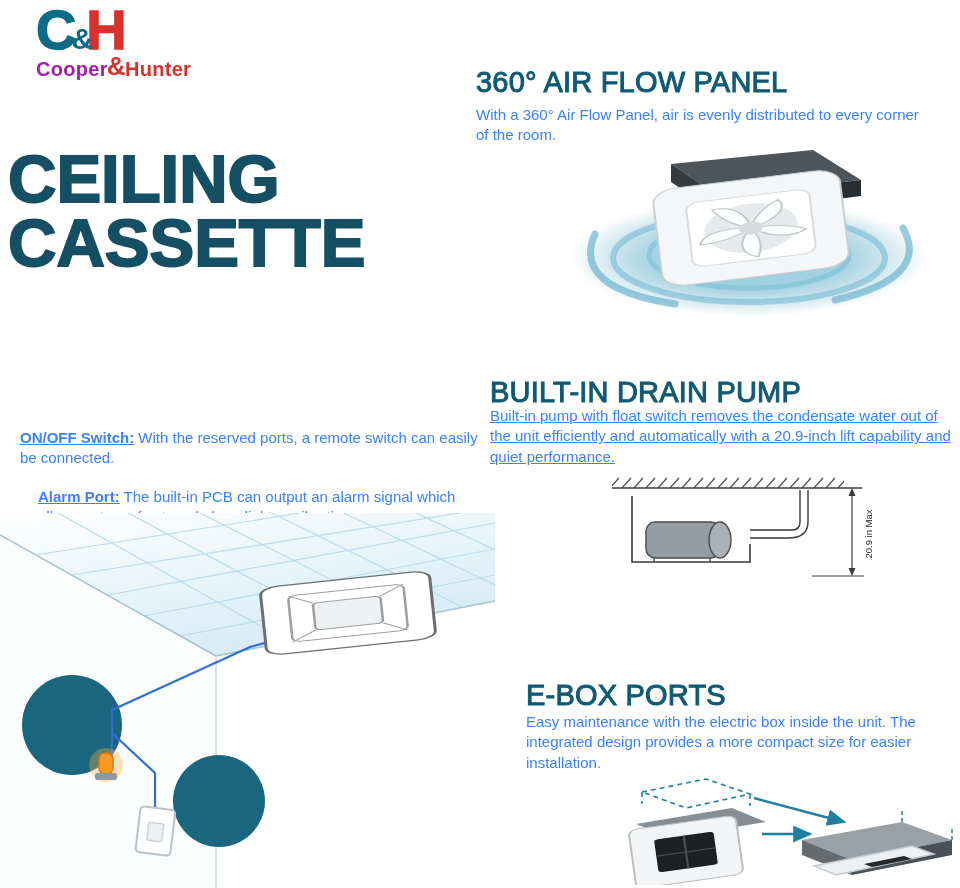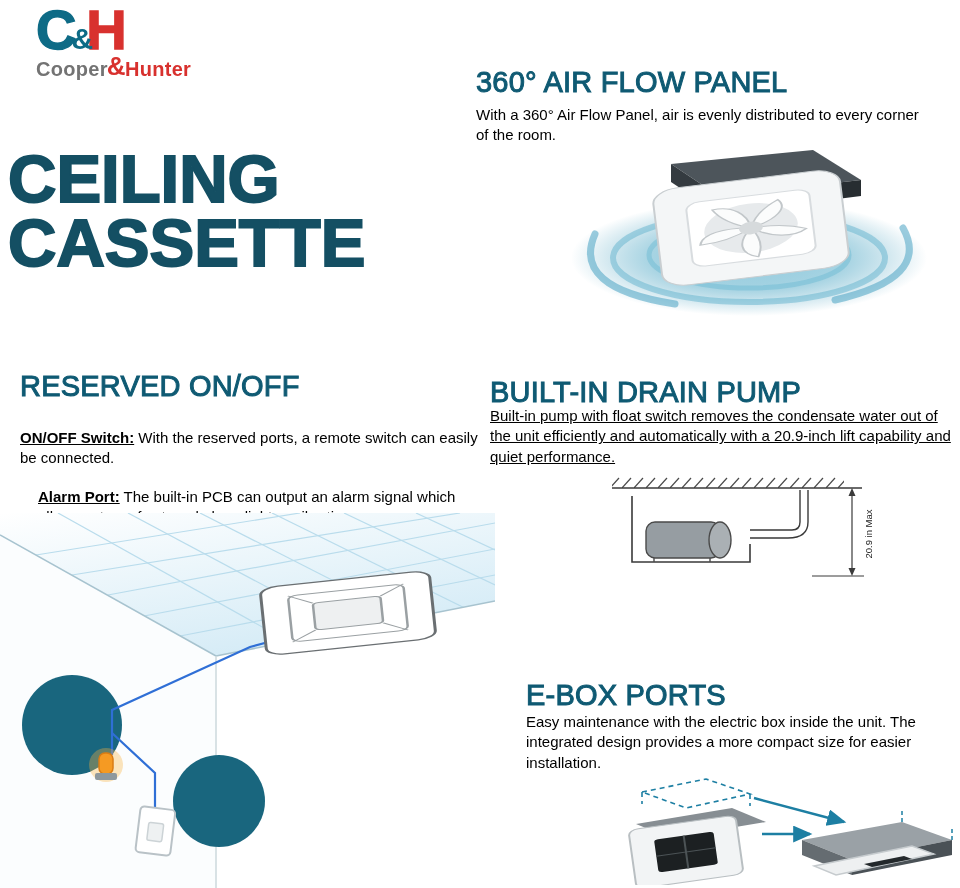--- a/index.html
+++ b/index.html
@@ -9,40 +9,40 @@
     font-family:"Liberation Sans", sans-serif;
   }
 
   
   .logo{position:absolute;left:36px;top:2px;}
   .logo-mark{display:flex;align-items:flex-start;line-height:1;font-weight:bold;}
   .lc{font-size:56px;color:#0e6b86;-webkit-text-stroke:1.4px #0e6b86;}
   .lamp{font-size:30px;color:#0e6b86;position:relative;margin:22px -7px 0 -5px;z-index:2;}
   .lh{font-size:56px;color:#d8312e;-webkit-text-stroke:1.4px #d8312e;}
   .logo-name{font-size:20px;font-weight:bold;margin-top:-5px;letter-spacing:.3px;display:flex;align-items:flex-end;line-height:1;}
-  .nc{color:#737373;}
+  .nc{color:#a21caf;}
   .namp{color:#d8312e;font-size:26px;margin:0 -1px;}
   .nh{color:#d8312e;}
 
   
   .hero{
     position:absolute;left:8px;top:102px;
     font-size:67px;line-height:.95;font-weight:bold;
     color:#144f63;-webkit-text-stroke:2px #144f63;letter-spacing:0;
   }
   .hero span{display:block;}
 
   
   .sec-title{
     position:absolute;font-weight:normal;color:#0f5a73;
     font-size:29px;line-height:1.12;letter-spacing:.2px;
     -webkit-text-stroke:1px #0f5a73;
   }
   .sec-title span{display:block;}
-  .sec-body{position:absolute;font-size:15px;line-height:1.36;color:#000000;}
+  .sec-body{position:absolute;font-size:15px;line-height:1.36;color:#3b82f6;}
   .sec-body b{font-weight:bold;text-decoration:underline;}
   .illu{position:absolute;}
   svg{display:block;}
 </style>
 </head>
 <body>
 
 <div class="page" style="position:absolute;inset:0;">
 
   <header class="logo">
@@ -101,21 +101,20 @@
           <use href="#bladeAf" transform="rotate(144)"></use>
           <use href="#bladeAf" transform="rotate(216)"></use>
           <use href="#bladeAf" transform="rotate(288)"></use>
         </g>
         <circle cx="0" cy="0" r="12" fill="#d6dadc"></circle>
       </g>
     </svg>
   </div>
 
   <h2 class="sec-title" style="left:20px;top:346px;">
-    <span>RESERVED ON/OFF</span>
   </h2>
   <div class="sec-body" style="left:20px;top:428px;width:465px;">
     <p style="margin:0;"><b>ON/OFF Switch:</b><span> With the reserved ports, a remote switch can easily be connected.</span></p>
     <p style="margin:18px;"><b>Alarm Port:</b><span> The built-in PCB can output an alarm signal which allows set up of external alarm light or vibration gauge.</span></p>
   </div>
 
   <h2 class="sec-title" style="left:490px;top:352px;">
     <span>BUILT-IN DRAIN PUMP</span>
   </h2>
   <p class="sec-body" style="left:490px;top:391px;width:462px;text-decoration:underline;">Built-in pump with float switch removes the condensate water out of the unit efficiently and automatically with a 20.9-inch lift capability and quiet performance.</p>

